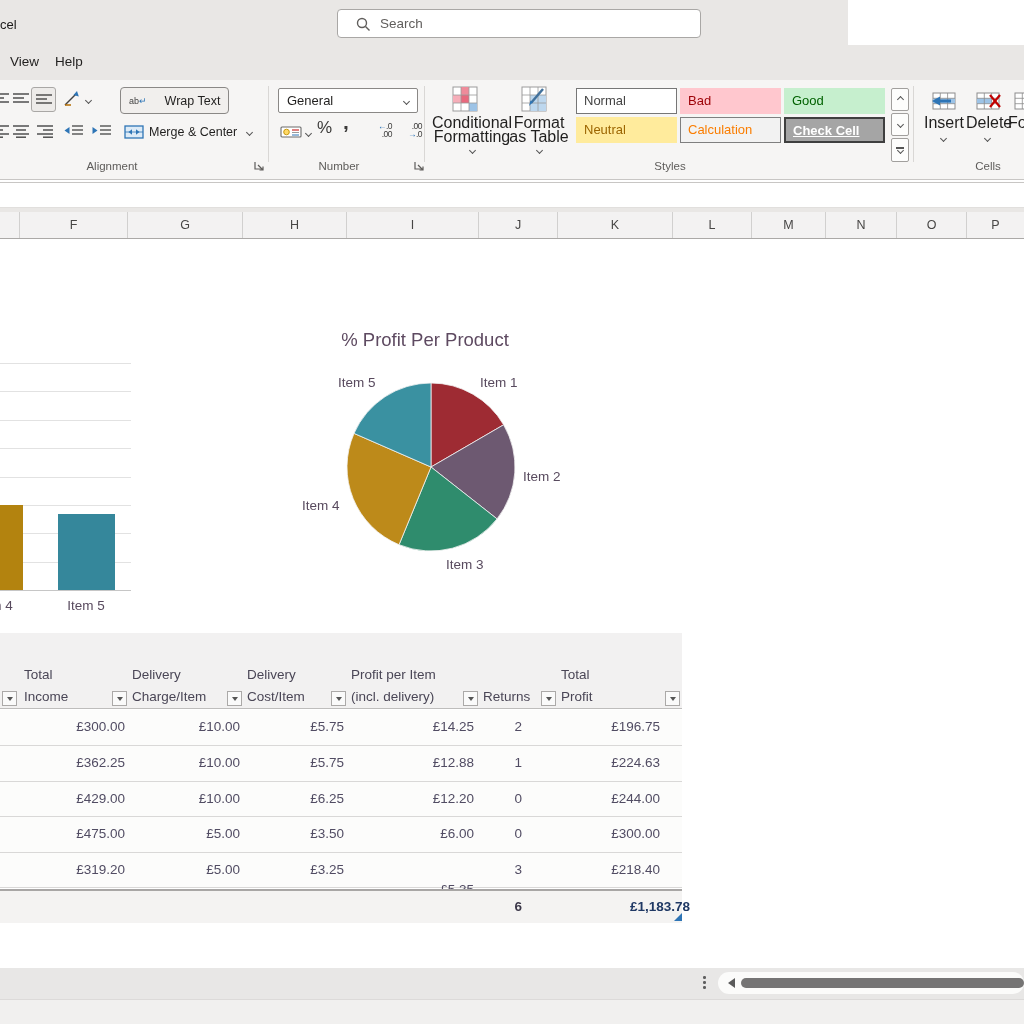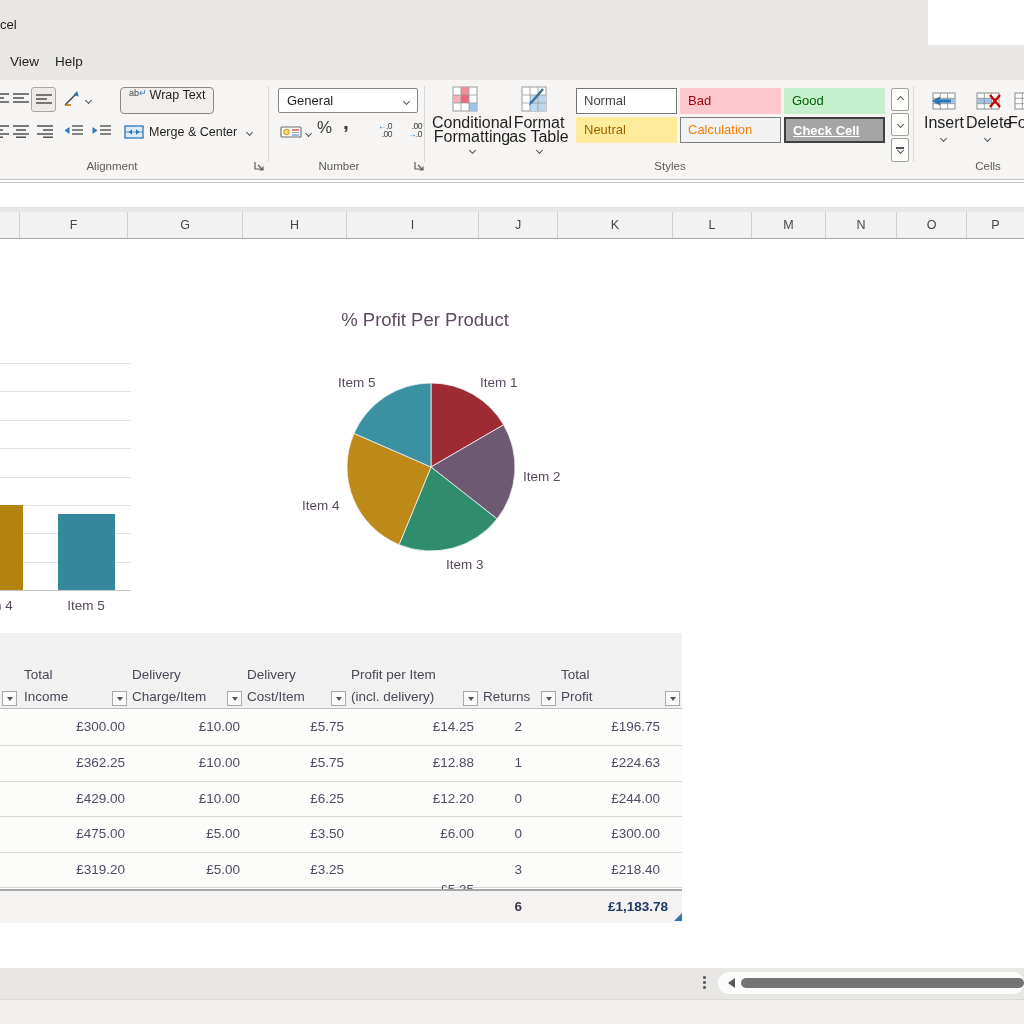--- a/index.html
+++ b/index.html
@@ -1,20 +1,20 @@
 <!DOCTYPE html>
 <html><head>
 <meta charset="utf-8">
 <style>
 *{box-sizing:border-box;margin:0;padding:0}
 html,body{background:#fff}
 #root{position:relative;width:1024px;height:1024px;overflow:hidden;
   font-family:"Liberation Sans",sans-serif;background:#FFFFFF;color:#222}
 
-.titlebar{position:absolute;left:0;top:0;width:928px;height:45px;background:#E9E7E5}
+.titlebar{position:absolute;left:0;top:0;width:848px;height:45px;background:#E9E7E5}
 .apptitle{position:absolute;left:0;top:17px;font-size:13px;color:#1B1A19}
 .searchbox{position:absolute;left:337px;top:9px;width:364px;height:29px;background:#FFFFFF;
   border:1px solid #A9A7A5;border-radius:4px}
 .sicon{position:absolute;left:18px;top:7px}
 .sinput{position:absolute;left:42px;top:1px;width:300px;height:25px;border:none;outline:none;
   background:transparent;font-family:"Liberation Sans",sans-serif;font-size:13.5px;color:#333}
 .sinput::placeholder{color:#605E5C}
 
 .menubar{position:absolute;left:0;top:45px;width:1024px;height:35px;background:#E9E7E5}
 .mitem{position:absolute;top:9px;font-size:13.5px;color:#201F1E;cursor:default}
@@ -22,21 +22,21 @@
 .ribbon{position:absolute;left:0;top:80px;width:1024px;height:100px;background:#F6F5F4;
   border-bottom:1px solid #C8C6C4;overflow:hidden}
 .sep{position:absolute;top:6px;width:1px;height:76px;background:#D9D7D5}
 .gl{position:absolute;top:80px;font-size:11.5px;color:#5E5C5A;text-align:center}
 .chv{display:inline-block;width:5px;height:5px;border-right:1.3px solid #555;
   border-bottom:1.3px solid #555;transform:rotate(45deg);vertical-align:middle}
 .chvu{transform:rotate(225deg)}
 .iconbox{position:absolute}
 .selbox{border:1px solid #A9A7A5;border-radius:3px;background:#EDEBE9}
 .rbtn{position:absolute;height:27px;border:1px solid #8A8886;border-radius:4px;background:#F1EFED;
-  font-size:12.5px;color:#201F1E;display:flex;padding:0 8px;gap:3px}
+  font-size:12.5px;color:#201F1E;display:flex;align-items:center;padding:0 8px;gap:18px}
 .rlabel{font-size:12.5px;color:#201F1E}
 .numbox{position:absolute;left:278px;top:8px;width:140px;height:25px;background:#fff;
   border:1px solid #8A8886;border-radius:2px;font-size:13px;color:#201F1E;line-height:23px;padding-left:8px}
 .numbox .chv{position:absolute;right:8px;top:10px}
 .bigbtn-label{position:absolute;font-size:16px;color:#201F1E;text-align:center;line-height:13.5px}
 .decico{position:absolute;font-size:8.5px;line-height:8px;color:#3B3A39;letter-spacing:-0.5px;text-align:right}
 .decico .bl{color:#2E75B6}
 .stylecell{position:absolute;width:101px;height:26px;font-size:13px;line-height:24px;padding-left:7px;
   white-space:nowrap;overflow:hidden}
 .scrbtn{position:absolute;left:891px;width:18px;height:23px;background:#FDFDFC;border:1px solid #A19F9D;
@@ -85,20 +85,27 @@
 .statusbar{position:absolute;left:0;top:999px;width:1024px;height:25px;background:#F1F0EF;
   border-top:1px solid #DCDAD9}
 </style>
 </head>
 <body>
 
 <div id="root">
 
   <div class="titlebar">
     <span class="apptitle">cel</span>
+    <div class="searchbox">
+      <svg class="sicon" width="15" height="15" viewBox="0 0 15 15">
+        <circle cx="6" cy="6" r="4.5" fill="none" stroke="#605E5C" stroke-width="1.4"></circle>
+        <line x1="9.5" y1="9.5" x2="13.5" y2="13.5" stroke="#605E5C" stroke-width="1.4"></line>
+      </svg>
+      <input class="sinput" placeholder="Search" style="">
+    </div>
   </div>
 
   <div class="menubar">
     <span class="mitem" style="left:10px">View</span>
     <span class="mitem" style="left:55px">Help</span>
   </div>
 
   <div class="ribbon">
 
     <svg class="iconbox" style="left:-8px;top:12px" width="18" height="14">
@@ -327,21 +334,21 @@
         <div class="gridline" style="top: 98.125px;"></div>
         <div class="gridline" style="top: 69.75px;"></div>
         <div class="gridline" style="top: 41.375px;"></div>
         <div class="gridline" style="top: 13px;"></div>
         <div class="bar" style="left: -34.5px; top: 154.875px; width: 57px; height: 85.125px; background: rgb(179, 131, 15);"></div>
         <div class="bar" style="left: 57.5px; top: 164.097px; width: 57px; height: 75.9031px; background: rgb(53, 135, 155);"></div>
         <div class="baseline" style="top: 240px;"></div>
         <div class="barlab" style="left: -41px; top: 248px; color: rgb(88, 74, 94);">Item 4</div>
         <div class="barlab" style="left: 51px; top: 248px; color: rgb(88, 74, 94);">Item 5</div>
       </div>
-    <div class="pietitle" id="pietitle" style="color: rgb(94, 74, 97);">% Profit Per Product</div>
+    <div class="pietitle" id="pietitle" style="color: rgb(94, 74, 97); margin-top: 20px;">% Profit Per Product</div>
     <svg id="piesvg" style="position:absolute;left:330px;top:127px" width="202" height="202" viewBox="0 0 202 202">
         <path d="M101 101 L101.00 17.00 A84 84 0 0 1 173.62 58.79 Z" fill="#9E2B33" stroke="#F2F2F2" stroke-width="0.8"></path>
         <path d="M101 101 L173.62 58.79 A84 84 0 0 1 167.06 152.88 Z" fill="#6D5971" stroke="#F2F2F2" stroke-width="0.8"></path>
         <path d="M101 101 L167.06 152.88 A84 84 0 0 1 69.06 178.69 Z" fill="#2F8C6D" stroke="#F2F2F2" stroke-width="0.8"></path>
         <path d="M101 101 L69.06 178.69 A84 84 0 0 1 24.02 67.39 Z" fill="#BD8A1A" stroke="#F2F2F2" stroke-width="0.8"></path>
         <path d="M101 101 L24.02 67.39 A84 84 0 0 1 101.00 17.00 Z" fill="#3A91A1" stroke="#F2F2F2" stroke-width="0.8"></path>
       </svg>
     <div id="pielabels">
         <div class="pielab" style="left: 480px; top: 136px; color: rgb(88, 74, 94);">Item 1</div>
         <div class="pielab" style="left: 523px; top: 230px; color: rgb(88, 74, 94);">Item 2</div>
@@ -419,21 +426,21 @@
         <div class="trow" style="top: 614px; height: 35px;">
           <div class="tcell" style="left: 20px; width: 105px; padding-right: 0px;">£319.20</div>
           <div class="tcell" style="left: 128px; width: 112px; padding-right: 0px;">£5.00</div>
           <div class="tcell" style="left: 243px; width: 101px; padding-right: 0px;">£3.25</div>
           <div class="tcell" style="left: 347px; width: 127px; padding-right: 0px; margin-top: 20px;">£5.35</div>
           <div class="tcell" style="left: 479px; width: 43px; padding-right: 0px;">3</div>
           <div class="tcell" style="left: 557px; width: 121px; padding-right: 18px;">£218.40</div>
         </div>
         <div class="totrow">
           <div class="totcell" style="left: 479px; width: 43px; color: rgb(59, 55, 73);">6</div>
-          <div class="totcell" style="left: 547px; width: 121px; color: rgb(31, 56, 100);">£1,183.78</div>
+          <div class="totcell" style="left: 569px; width: 121px; color: rgb(31, 56, 100);">£1,183.78</div>
         </div>
         <div class="resizetri"></div>
       </div>
   </div>
 
   <div class="hscroll">
     <div class="gripdots">
         <i></i>
         <i></i>
         <i></i>

